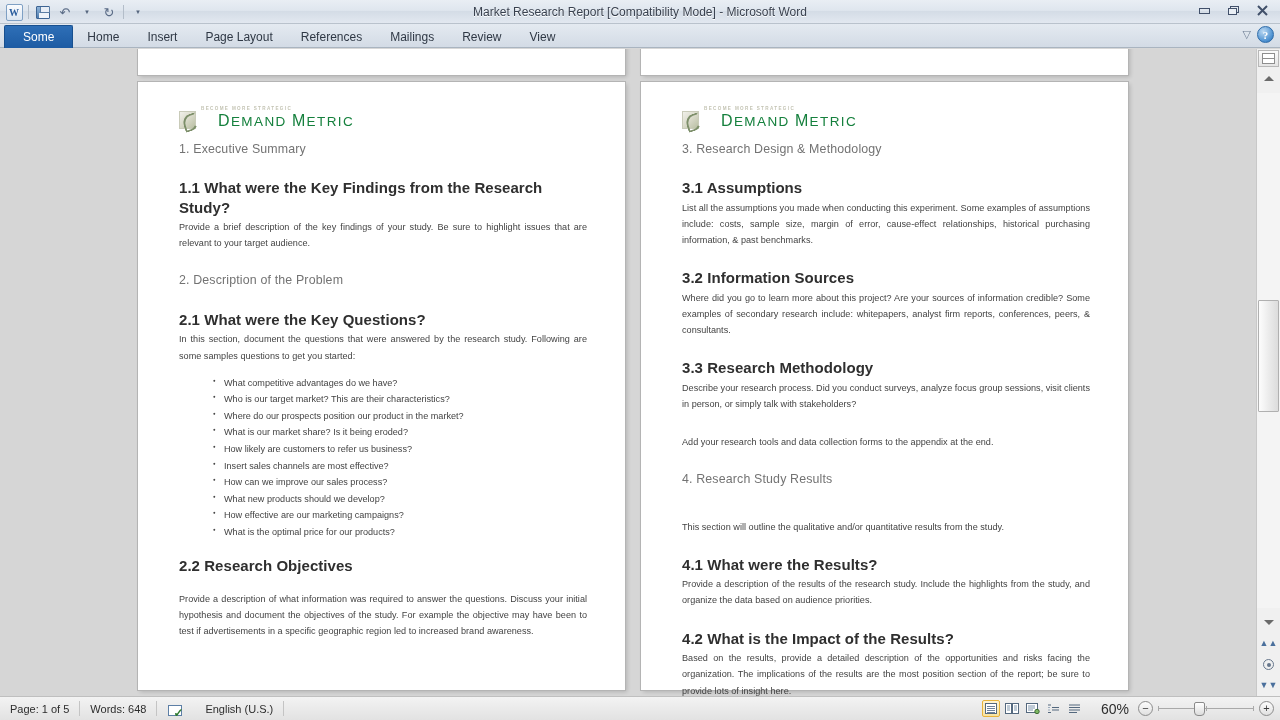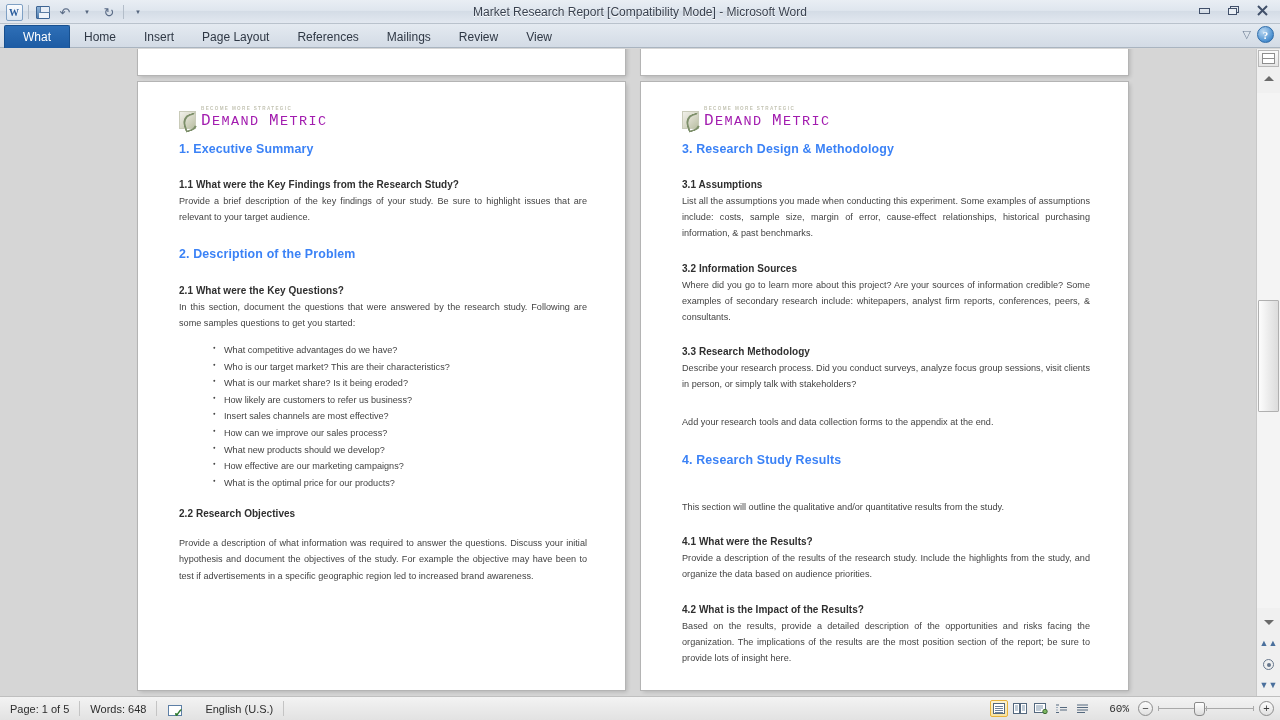--- a/index.html
+++ b/index.html
@@ -113,31 +113,31 @@
     border: 2px solid #7d8f6a; border-radius: 60% 10% 60% 10%;
     border-right-color: transparent;
     transform: rotate(-18deg);
   }
   .logo-txt { line-height: 1; }
   .logo-tag {
     font-size: 4.6px; letter-spacing: 1.35px; color: #b9b9a6; font-weight: bold;
     text-transform: uppercase; white-space: nowrap; margin-bottom: 1px; opacity: .85;
   }
   .logo-name {
-    font-size: 13.5px; letter-spacing: 1.4px; color: #a21caf; white-space: nowrap;
-    font-family: Liberation Mono, monospace; font-weight: 500;
+    font-size: 13.5px; letter-spacing: 1.4px; color: #15803d; white-space: nowrap;
+    font-family: Liberation Sans, sans-serif; font-weight: 500; margin-left: 17px;
   }
   .logo-name .cap { font-size: 16px; }
 
   h1.doc-h1 {
-    font-size: 12.4px; font-weight: bold; color: #3b82f6;
+    font-size: 12.4px; font-weight: normal; color: #737373;
     letter-spacing: .15px; margin: 0 0 11px 0; line-height: 1.25;
   }
   h2.doc-h2 {
-    font-size: 10px; font-weight: bold; color: #2f2f2f;
+    font-size: 15px; font-weight: bold; color: #2f2f2f;
     margin: 0 0 2px 0; line-height: 1.3; letter-spacing: .05px;
   }
   p.doc-p {
     font-size: 9.1px; color: #434343; line-height: 1.78;
     text-align: justify; margin: 0 0 0 0; letter-spacing: .02px;
   }
   .sp-10 { height: 10px; }
   .sp-13 { height: 13px; }
   .sp-16 { height: 16px; }
   .sp-20 { height: 20px; }
@@ -238,21 +238,21 @@
   .vbtn {
     width: 18px; height: 17px; display:flex; align-items:center; justify-content:center;
     color:#4a5a6e;
   }
   .vbtn.active {
     border: 1px solid #e8b33a; background: linear-gradient(to bottom,#fdf3d4,#f8e3a0);
     border-radius: 2px;
   }
   .vglyph { width: 12px; height: 11px; border: 1px solid #54687e; background:#fff; position:relative; }
   .vglyph i { position:absolute; left:1px; width:8px; height:1px; background:#6d8199; display:block; }
-  .zoom-pct { font-size: 11px; color: #2d2d2d; padding: 0 9px; min-width: 34px; text-align: center; font-family: Liberation Mono, monospace; }
+  .zoom-pct { font-size: 14px; color: #2d2d2d; padding: 0 9px; min-width: 34px; text-align: center; }
   .zoom-ctrl { display: flex; align-items: center; gap: 0; }
   .zbtn {
     width: 15px; height: 15px; border-radius: 50%; border: 1px solid #8c8c8c;
     background: linear-gradient(to bottom,#fcfcfc,#e0e0e0);
     display:flex; align-items:center; justify-content:center; color:#3a3a3a; font-size:11px;
     line-height:1;
   }
   .ztrack { width: 96px; height: 15px; position: relative; margin: 0 5px; }
   .ztrack::before {
     content:''; position:absolute; left:0; right:0; top:7px; height:1px; background:#a9a9a9;
@@ -314,21 +314,21 @@
     <div class="wc">
       <svg width="13" height="11" viewBox="0 0 13 11">
         <path d="M2,1 L11,10 M11,1 L2,10" stroke="#41506a" stroke-width="2" fill="none"></path>
       </svg>
     </div>
   </div>
 </div>
 
 <div class="ribbon">
   <div class="tabs">
-    <div class="tab file">What</div>
+    <div class="tab file">Some</div>
     <div class="tab">Home</div>
     <div class="tab">Insert</div>
     <div class="tab">Page Layout</div>
     <div class="tab">References</div>
     <div class="tab">Mailings</div>
     <div class="tab">Review</div>
     <div class="tab">View</div>
   </div>
   <div class="ribbon-right">
     <span class="chev-collapse">▽</span>
@@ -363,20 +363,21 @@
       <div class="sp-22"></div>
       <h1 class="doc-h1">2. Description of the Problem</h1>
 
       <div class="sp-10"></div>
       <h2 class="doc-h2">2.1 What were the Key Questions?</h2>
       <p class="doc-p">In  this  section,  document  the  questions  that  were  answered  by  the  research  study.  Following are some samples questions to get you started:</p>
 
       <ul class="doc-ul">
         <li>What competitive advantages do we have?</li>
         <li>Who is our target market?  This are their characteristics?</li>
+        <li>Where do our prospects position our product in the market?</li>
         <li>What is our market share?  Is it being eroded?</li>
         <li>How likely are customers to refer us business?</li>
         <li>Insert sales channels are most effective?</li>
         <li>How can we improve our sales process?</li>
         <li>What new products should we develop?</li>
         <li>How effective are our marketing campaigns?</li>
         <li>What is the optimal price for our products?</li>
       </ul>
 
       <div class="sp-16"></div>

